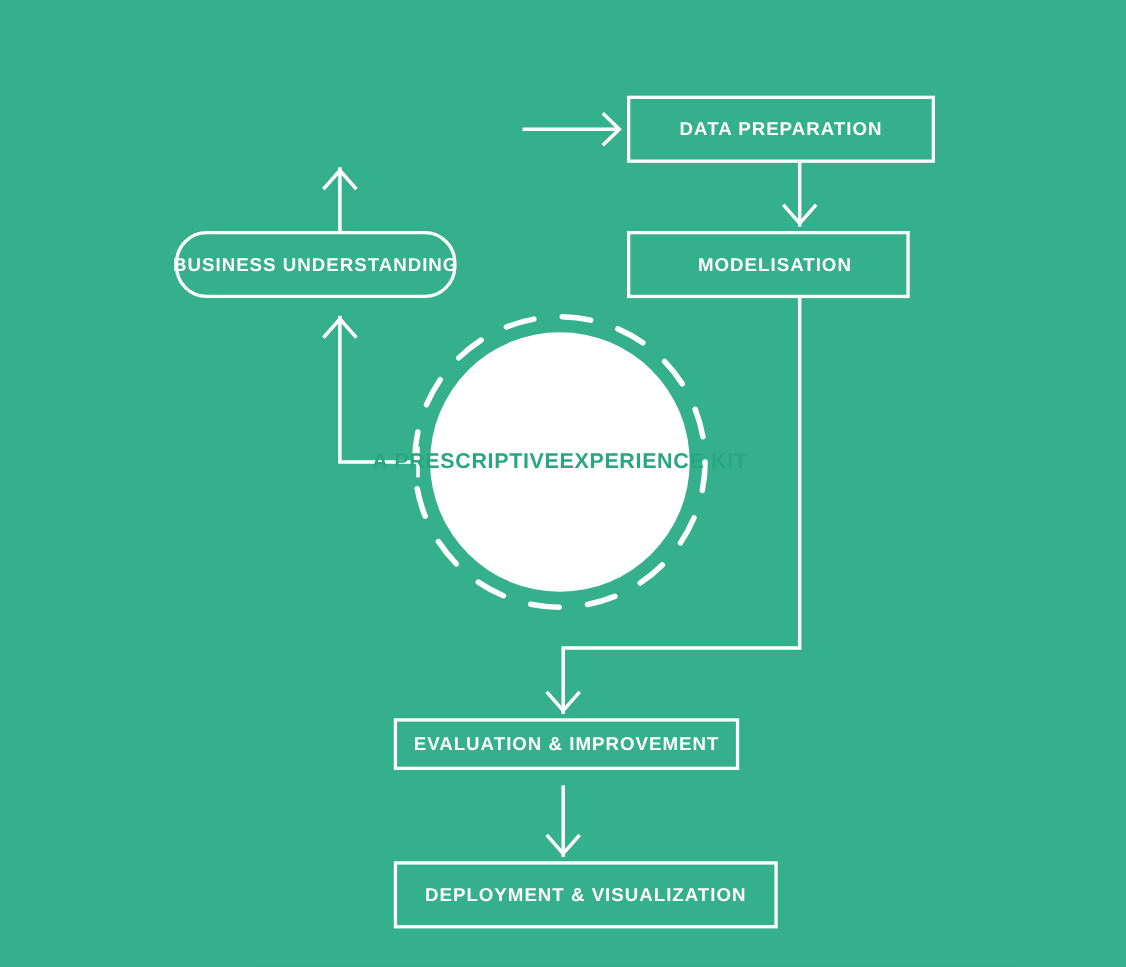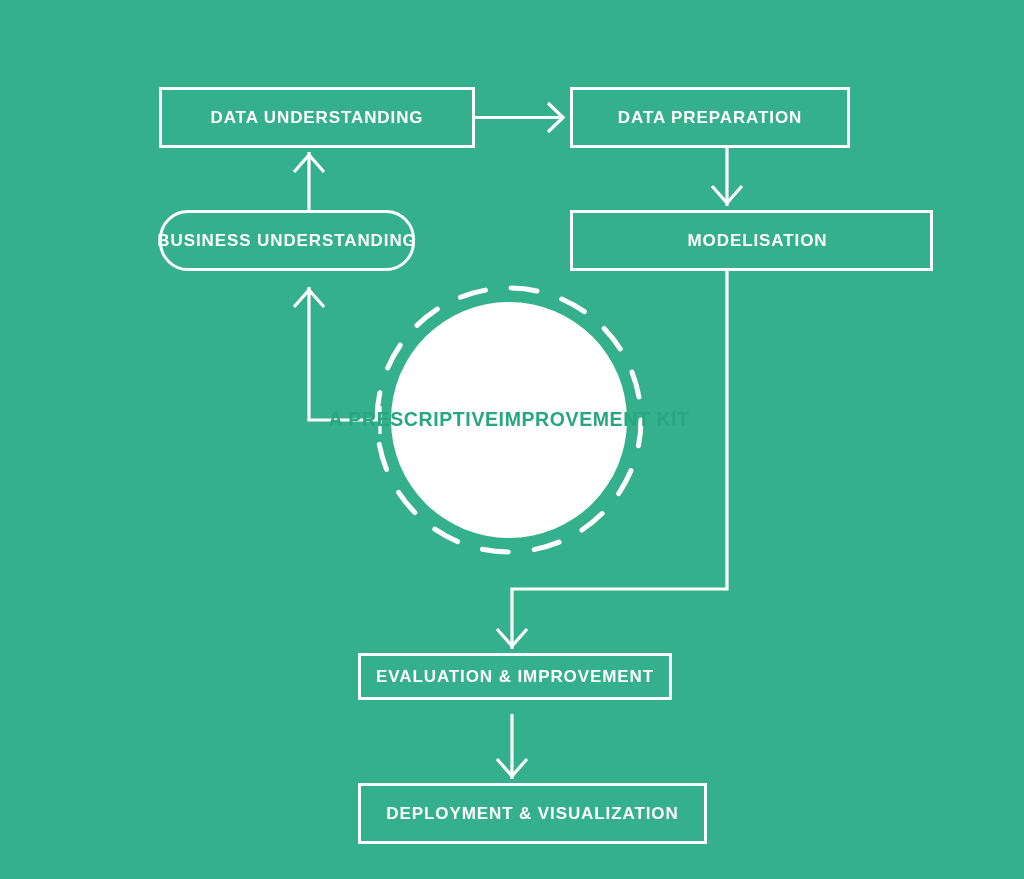--- a/index.html
+++ b/index.html
@@ -42,21 +42,21 @@
     font-weight: bold;
     font-size: 17px;
     letter-spacing: 0.9px;
     text-align: center;
     white-space: nowrap;
     line-height: 1;
   }
   #node-data-understanding  { left: 159px; top: 87px;  width: 316px; height: 61px; }
   #node-data-preparation    { left: 570px; top: 87px;  width: 280px; height: 61px; }
   #node-business-understanding { left: 159px; top: 210px; width: 256px; height: 61px; border-radius: 29px; }
-  #node-modelisation        { left: 570px; top: 210px; width: 363px; height: 61px; padding-left: 12px; }
+  #node-modelisation        { left: 570px; top: 210px; width: 257px; height: 61px; padding-left: 12px; }
   #node-evaluation          { left: 358px; top: 653px; width: 314px; height: 47px; }
   #node-deployment          { left: 358px; top: 783px; width: 349px; height: 61px; }
 
   .hub {
     position: absolute;
     left: 391px;
     top: 302px;
     width: 236px;
     height: 236px;
     border-radius: 50%;
@@ -115,23 +115,20 @@
       </g>
 
       <g>
         <path d="M 512 714 L 512 779"></path>
         <polyline points="497,759 512,776 527,759"></polyline>
       </g>
 
     </g>
   </svg>
 
-  <div class="node-box" id="node-data-understanding">
-    <span class="node-label">DATA UNDERSTANDING</span>
-  </div>
 
   <div class="node-box" id="node-data-preparation">
     <span class="node-label">DATA PREPARATION</span>
   </div>
 
   <div class="node-box" id="node-business-understanding">
     <span class="node-label">BUSINESS UNDERSTANDING</span>
   </div>
 
   <div class="node-box" id="node-modelisation">
@@ -141,16 +138,16 @@
   <div class="node-box" id="node-evaluation">
     <span class="node-label">EVALUATION &amp; IMPROVEMENT</span>
   </div>
 
   <div class="node-box" id="node-deployment">
     <span class="node-label">DEPLOYMENT &amp; VISUALIZATION</span>
   </div>
 
   <div class="hub">
     <span class="hub-text">A PRESCRIPTIVE</span>
-    <span class="hub-text">IMPROVEMENT KIT</span>
+    <span class="hub-text">EXPERIENCE KIT</span>
   </div>
 
 </div>
 
 </body></html>

